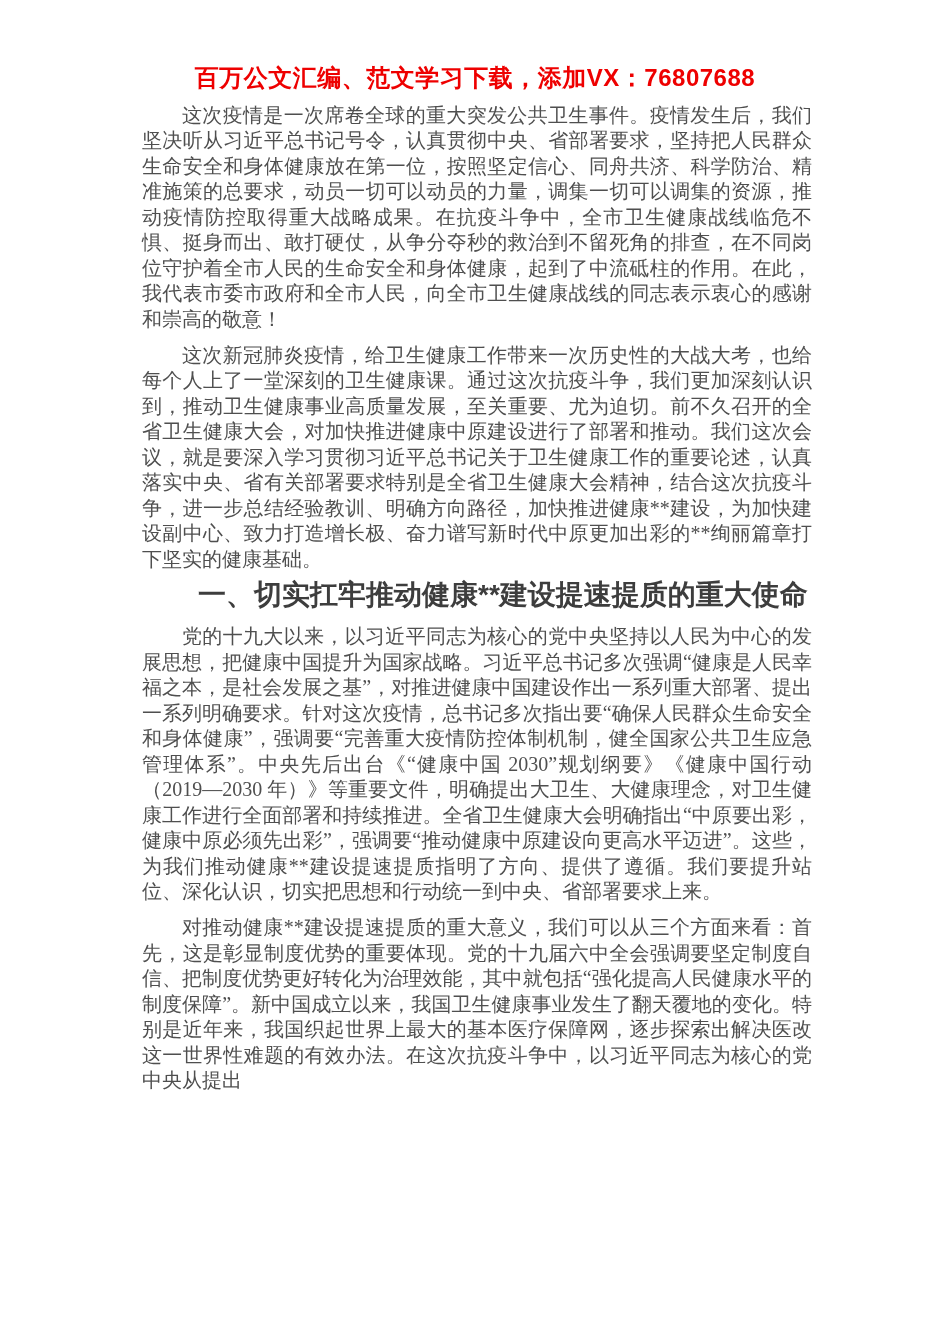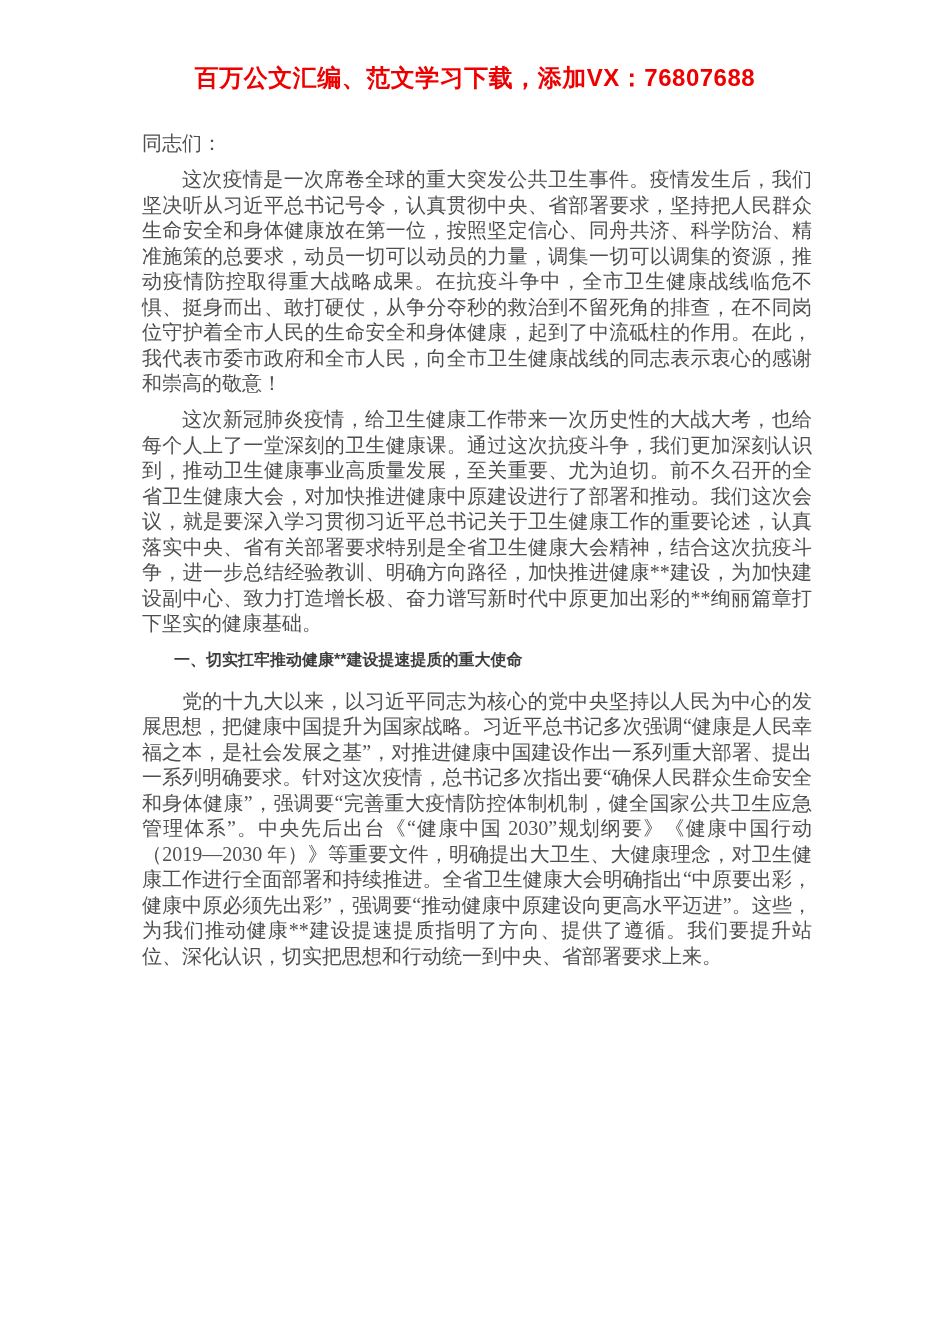--- a/index.html
+++ b/index.html
@@ -39,37 +39,37 @@
     margin: 10.5px 0 0 0;
     text-indent: 2em;
     text-align: justify;
     text-justify: inter-character;
   }
   .heading {
     margin: 10px 0 16px 0;
     text-indent: 2em;
     font-family: "Liberation Sans", "DejaVu Sans", sans-serif;
     font-weight: bold;
-    font-size: 16px;
+    font-size: 28px;
     line-height: 26px;
     color: #3d3d3d;
   }
 </style>
 </head>
 <body>
 
 <div class="page">
   <div class="promo">百万公文汇编、范文学习下载，添加VX：76807688</div>
 
   <div class="content">
-    <div class="salutation">同志们：</div>
 
     <p class="para">这次疫情是一次席卷全球的重大突发公共卫生事件。疫情发生后，我们坚决听从习近平总书记号令，认真贯彻中央、省部署要求，坚持把人民群众生命安全和身体健康放在第一位，按照坚定信心、同舟共济、科学防治、精准施策的总要求，动员一切可以动员的力量，调集一切可以调集的资源，推动疫情防控取得重大战略成果。在抗疫斗争中，全市卫生健康战线临危不惧、挺身而出、敢打硬仗，从争分夺秒的救治到不留死角的排查，在不同岗位守护着全市人民的生命安全和身体健康，起到了中流砥柱的作用。在此，我代表市委市政府和全市人民，向全市卫生健康战线的同志表示衷心的感谢和崇高的敬意！</p>
 
     <p class="para">这次新冠肺炎疫情，给卫生健康工作带来一次历史性的大战大考，也给每个人上了一堂深刻的卫生健康课。通过这次抗疫斗争，我们更加深刻认识到，推动卫生健康事业高质量发展，至关重要、尤为迫切。前不久召开的全省卫生健康大会，对加快推进健康中原建设进行了部署和推动。我们这次会议，就是要深入学习贯彻习近平总书记关于卫生健康工作的重要论述，认真落实中央、省有关部署要求特别是全省卫生健康大会精神，结合这次抗疫斗争，进一步总结经验教训、明确方向路径，加快推进健康**建设，为加快建设副中心、致力打造增长极、奋力谱写新时代中原更加出彩的**绚丽篇章打下坚实的健康基础。</p>
 
 
     <h2 class="heading">一、切实扛牢推动健康**建设提速提质的重大使命</h2>
 
     <p class="para">党的十九大以来，以习近平同志为核心的党中央坚持以人民为中心的发展思想，把健康中国提升为国家战略。习近平总书记多次强调“健康是人民幸福之本，是社会发展之基”，对推进健康中国建设作出一系列重大部署、提出一系列明确要求。针对这次疫情，总书记多次指出要“确保人民群众生命安全和身体健康”，强调要“完善重大疫情防控体制机制，健全国家公共卫生应急管理体系”。中央先后出台《“健康中国 2030”规划纲要》《健康中国行动（2019—2030 年）》等重要文件，明确提出大卫生、大健康理念，对卫生健康工作进行全面部署和持续推进。全省卫生健康大会明确指出“中原要出彩，健康中原必须先出彩”，强调要“推动健康中原建设向更高水平迈进”。这些，为我们推动健康**建设提速提质指明了方向、提供了遵循。我们要提升站位、深化认识，切实把思想和行动统一到中央、省部署要求上来。</p>
 
+    <p class="para">对推动健康**建设提速提质的重大意义，我们可以从三个方面来看：首先，这是彰显制度优势的重要体现。党的十九届六中全会强调要坚定制度自信、把制度优势更好转化为治理效能，其中就包括“强化提高人民健康水平的制度保障”。新中国成立以来，我国卫生健康事业发生了翻天覆地的变化。特别是近年来，我国织起世界上最大的基本医疗保障网，逐步探索出解决医改这一世界性难题的有效办法。在这次抗疫斗争中，以习近平同志为核心的党中央从提出</p>
   </div>
 </div>
 
 </body></html>

